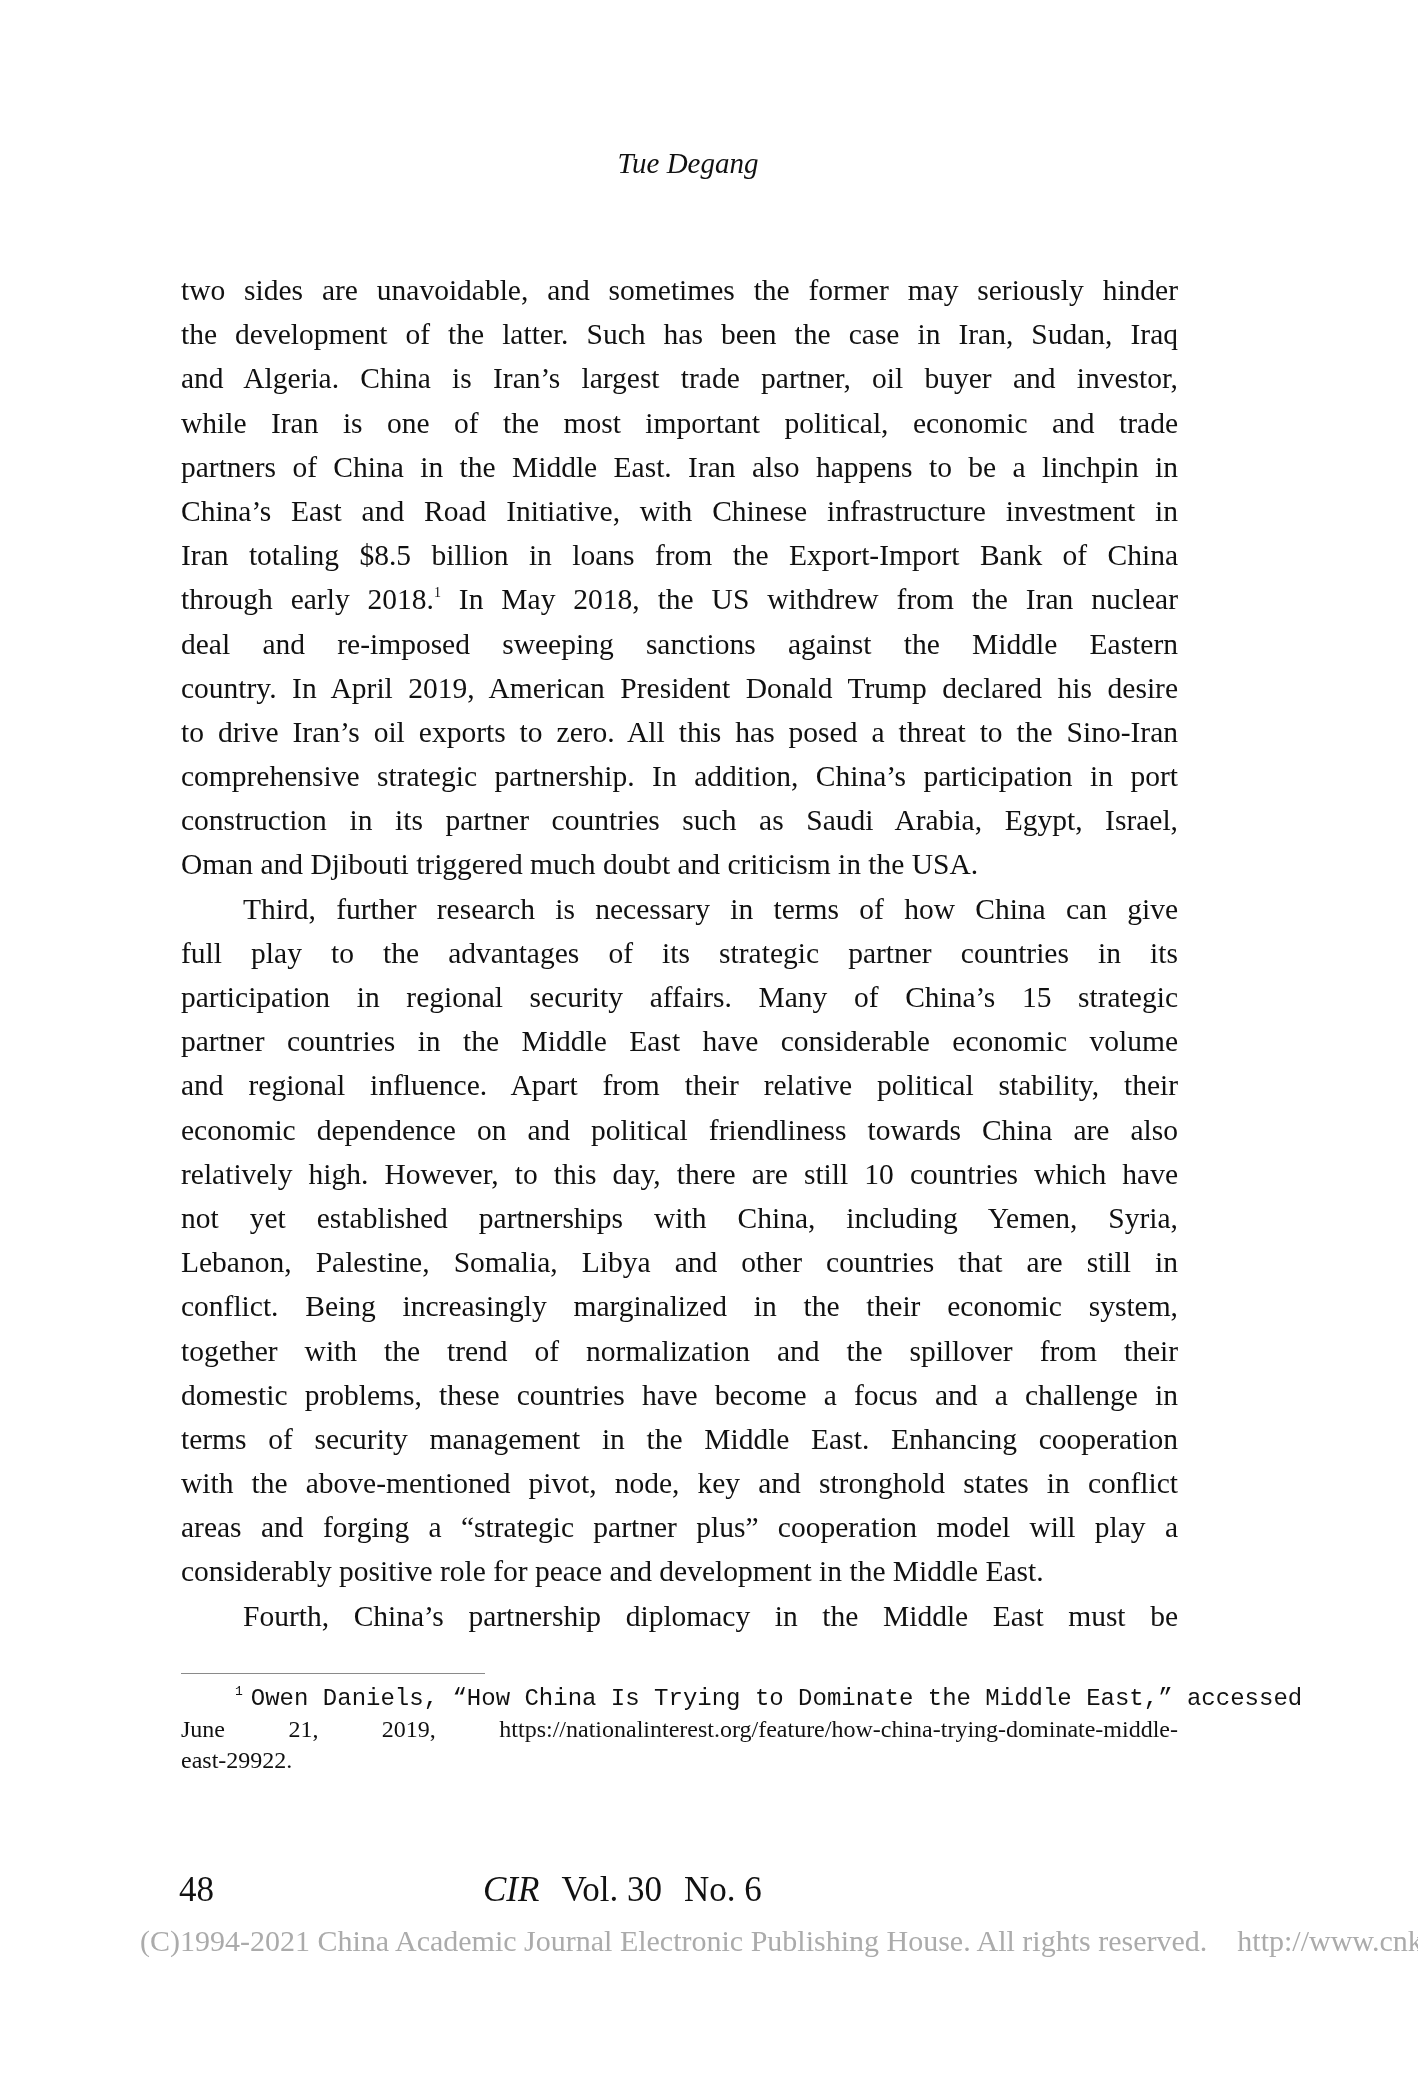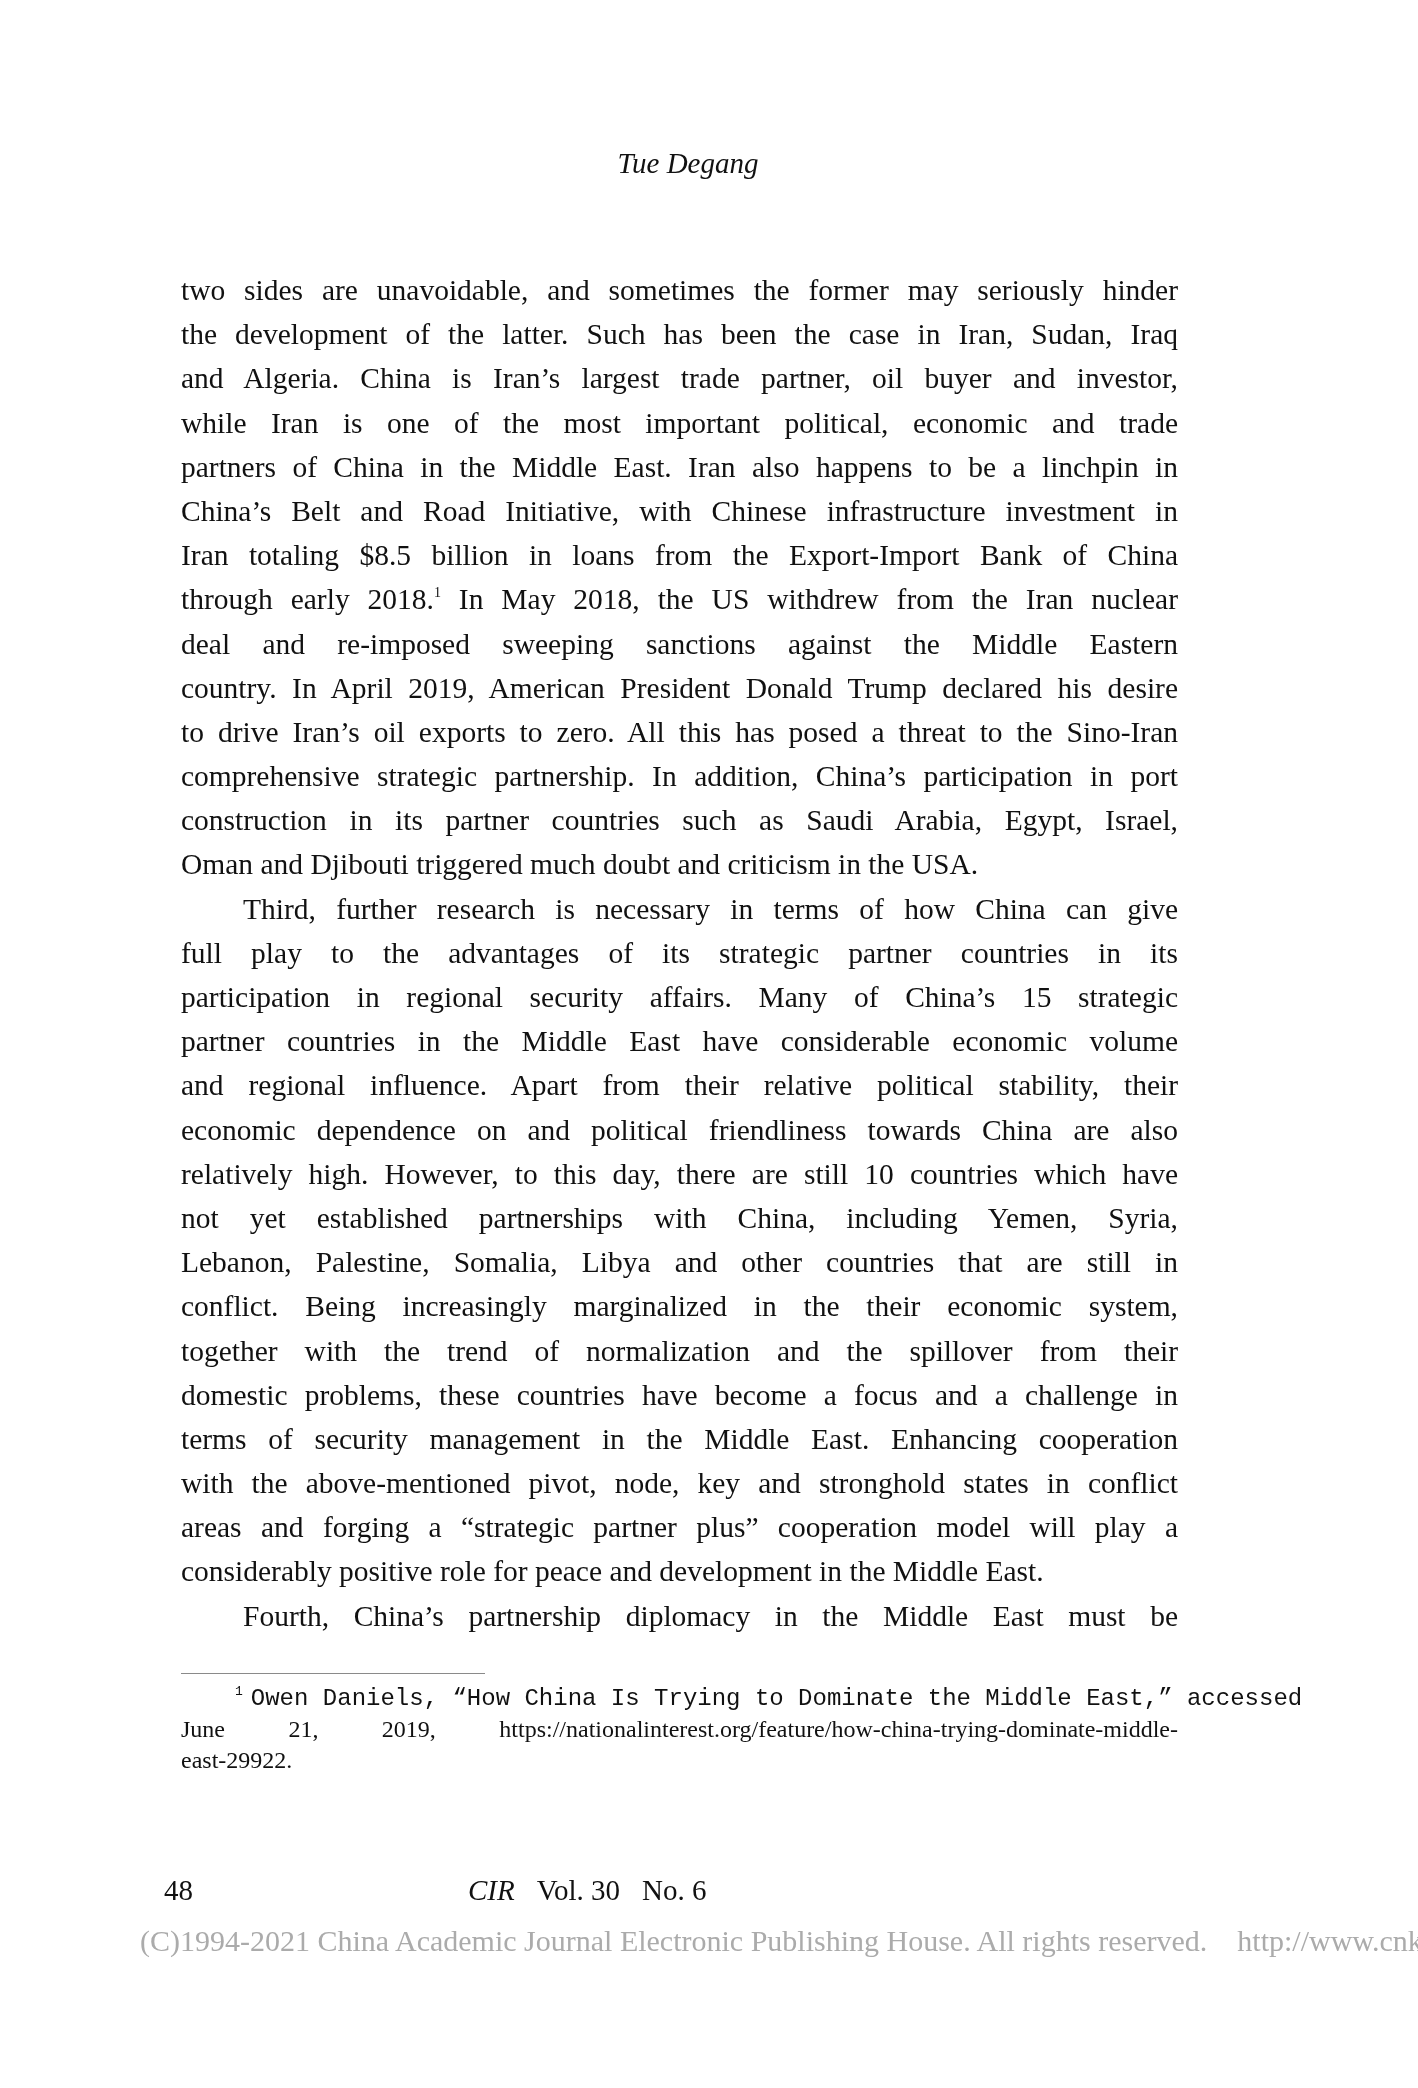--- a/index.html
+++ b/index.html
@@ -23,22 +23,22 @@
   }
   #footnotes {
     position: absolute; left: 181px; top: 1683px; width: 997px;
     font-family: "Liberation Serif", serif; font-size: 24px; line-height: 31px;
   }
   .fline { display: block; height: 31px; white-space: nowrap; text-align: justify; text-align-last: justify; }
   .fline.last { text-align: left; text-align-last: left; }
   .fline.indent { padding-left: 54px; font-family: Liberation Mono, monospace; }
   .fnmark { font-size: 13px; vertical-align: 10px; line-height: 0; margin-right: 8px; }
   #folio {
-    position: absolute; left: 164px; top: 1872px; width: 900px; height: 36px;
-    font-family: "Liberation Serif", serif; font-size: 29px; line-height: 36px;
+    position: absolute; left: 179px; top: 1872px; width: 900px; height: 36px;
+    font-family: "Liberation Serif", serif; font-size: 35px; line-height: 36px;
   }
   #page-number { position: absolute; left: 0; top: 0; }
   #journal-ref { position: absolute; left: 270px; top: 0; white-space: nowrap; }
   #journal-ref .jname { font-style: italic; margin-left: 34px; }
   #journal-ref .gap { display: inline-block; width: 22px; }
   #watermark {
     position: absolute; left: 140px; top: 1922px; white-space: nowrap;
     font-family: "Liberation Serif", serif; font-size: 30px; line-height: 38px; color: #ababab;
   }
   #watermark .gap { display: inline-block; width: 30px; }
@@ -49,21 +49,21 @@
 <div id="running-head">Tue Degang</div>
 
 <div id="body-text">
 
   <div>
     <span class="line">two sides are unavoidable, and sometimes the former may seriously hinder</span>
     <span class="line">the development of the latter. Such has been the case in Iran, Sudan, Iraq</span>
     <span class="line">and Algeria. China is Iran’s largest trade partner, oil buyer and investor,</span>
     <span class="line">while Iran is one of the most important political, economic and trade</span>
     <span class="line">partners of China in the Middle East. Iran also happens to be a linchpin in</span>
-    <span class="line">China’s Belt and Road Initiative, with Chinese infrastructure investment in</span>
+    <span class="line">China’s East and Road Initiative, with Chinese infrastructure investment in</span>
     <span class="line">Iran totaling $8.5 billion in loans from the Export-Import Bank of China</span>
     <span class="line"><span>through early 2018.</span><sup class="fnref">1</sup><span> In May 2018, the US withdrew from the Iran nuclear</span></span>
     <span class="line">deal and re-imposed sweeping sanctions against the Middle Eastern</span>
     <span class="line">country. In April 2019, American President Donald Trump declared his desire</span>
     <span class="line">to drive Iran’s oil exports to zero. All this has posed a threat to the Sino-Iran</span>
     <span class="line">comprehensive strategic partnership. In addition, China’s participation in port</span>
     <span class="line">construction in its partner countries such as Saudi Arabia, Egypt, Israel,</span>
     <span class="line last">Oman and Djibouti triggered much doubt and criticism in the USA.</span>
   </div>
 

